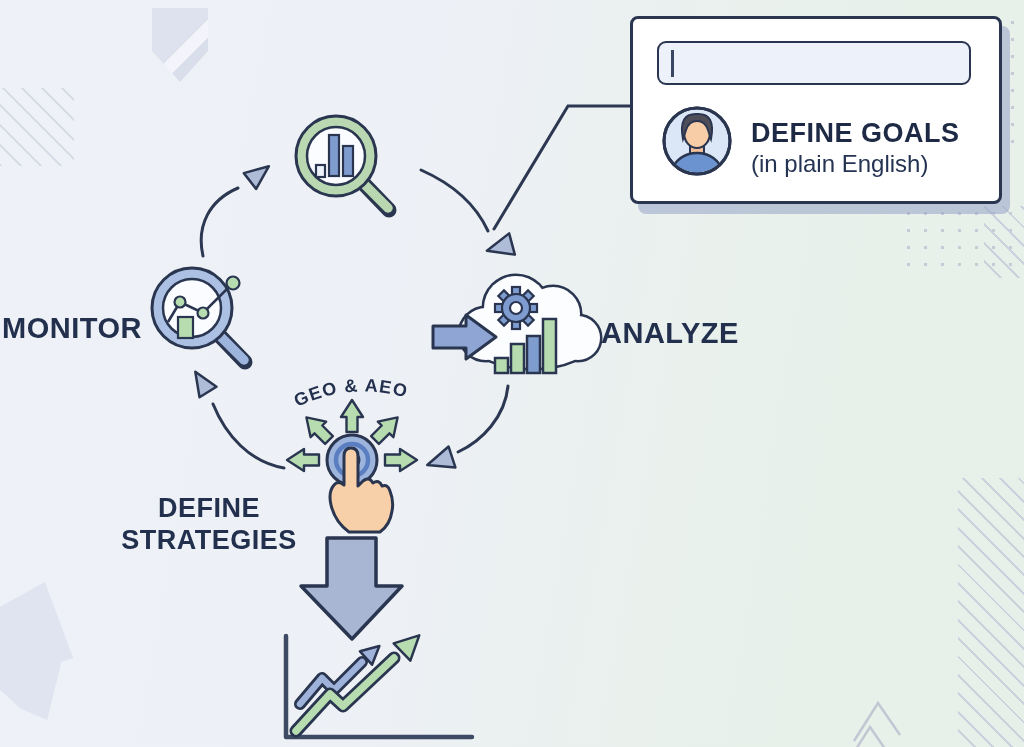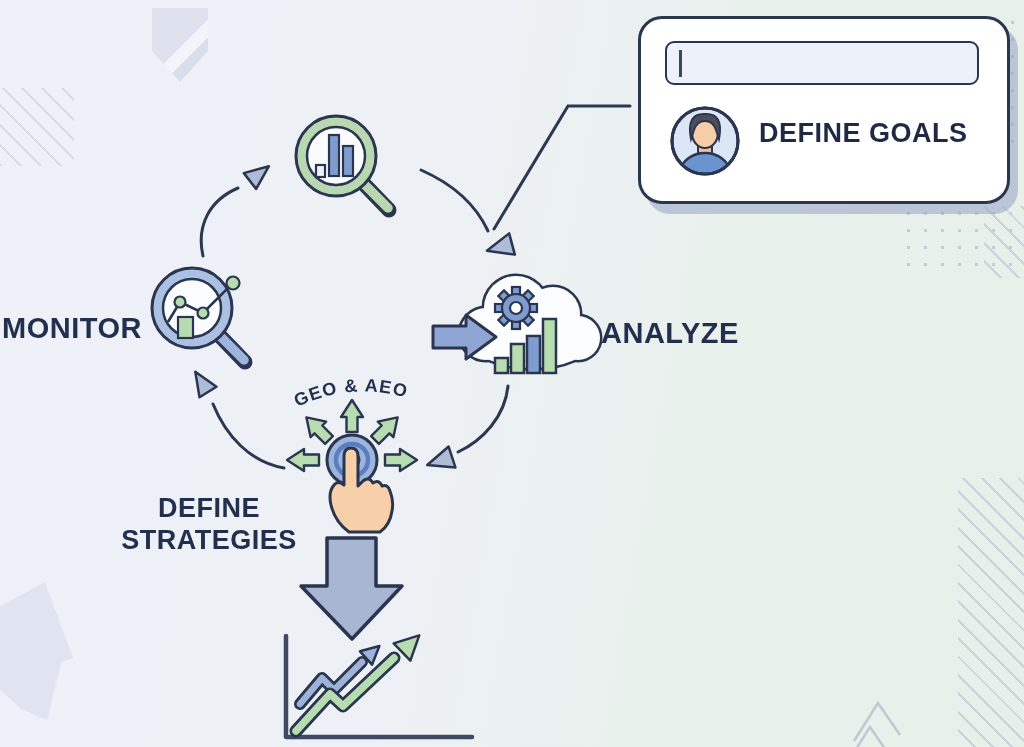--- a/index.html
+++ b/index.html
@@ -23,22 +23,22 @@
   .stripes{background:repeating-linear-gradient(45deg,transparent 0 11px,#ccd2dd 11px 13px);}
   .deco-stripes-r{left:984px;top:206px;width:40px;height:72px;}
   .deco-stripes-br{left:958px;top:478px;width:66px;height:269px;}
   
   .lbl{color:#22304e;font-weight:bold;letter-spacing:.5px;}
   #monitor-label{left:2px;top:312px;font-size:29px;}
   #analyze-label{left:601px;top:317px;font-size:29px;}
   #execute-label{left:95px;top:492px;width:228px;font-size:27px;line-height:1.2;text-align:center;}
   
   #goal-card{left:630px;top:16px;width:366px;height:182px;background:#ffffff;
-    border:3px solid #2a3550;border-radius:24px;
-    box-shadow:8px 10px 0 rgba(150,163,198,.55);margin-left:8px;}
+    border:3px solid #2a3550;border-radius:8px;
+    box-shadow:8px 10px 0 rgba(150,163,198,.55);}
   #goal-input{position:absolute;left:24px;top:22px;width:314px;height:44px;background:#edf1fa;
     border:2.5px solid #2a3550;border-radius:9px;box-sizing:border-box;outline:none;
     font:22px "Liberation Sans",sans-serif;color:#22304e;padding:0 14px;}
   #goal-caret{position:absolute;left:38px;top:31px;width:2.5px;height:27px;background:#3a4763;}
   #card-title{position:absolute;left:118px;top:99px;font-size:27px;font-weight:bold;color:#1e2a45;letter-spacing:.5px;}
   #card-subtitle{position:absolute;left:118px;top:131px;font-size:24px;color:#253352;}
   #avatar-box{position:absolute;left:28px;top:86px;}
   svg{display:block;}
   text{font-family:"Liberation Sans",sans-serif;}
 </style>
@@ -198,15 +198,16 @@
       <circle cx="36" cy="36" r="33" fill="#dbe7f6" stroke="#2a3550" stroke-width="3"></circle>
       <g clip-path="url(#avclip)">
         <rect x="29" y="38" width="14" height="14" fill="#efc09a" stroke="#2a3550" stroke-width="2"></rect>
         <path d="M 8 70 Q 16 48 36 48 Q 56 48 64 70 Z" fill="#6a93cf" stroke="#2a3550" stroke-width="2.5"></path>
         <ellipse cx="36" cy="28" rx="13" ry="15" fill="#f6cda6" stroke="#2a3550" stroke-width="2.2"></ellipse>
         <path d="M 22 34 Q 17 8 36 9 Q 55 8 50 34 L 47 25 Q 44 16 36 16 Q 28 16 25 25 Z" fill="#4e4e58" stroke="#2a3550" stroke-width="2"></path>
       </g>
       <circle cx="36" cy="36" r="33" fill="none" stroke="#2a3550" stroke-width="3"></circle>
     </svg>
     <div id="card-title">DEFINE GOALS</div>
+    <div id="card-subtitle">(in plain English)</div>
   </div>
 
 </div>
 
 </body></html>

